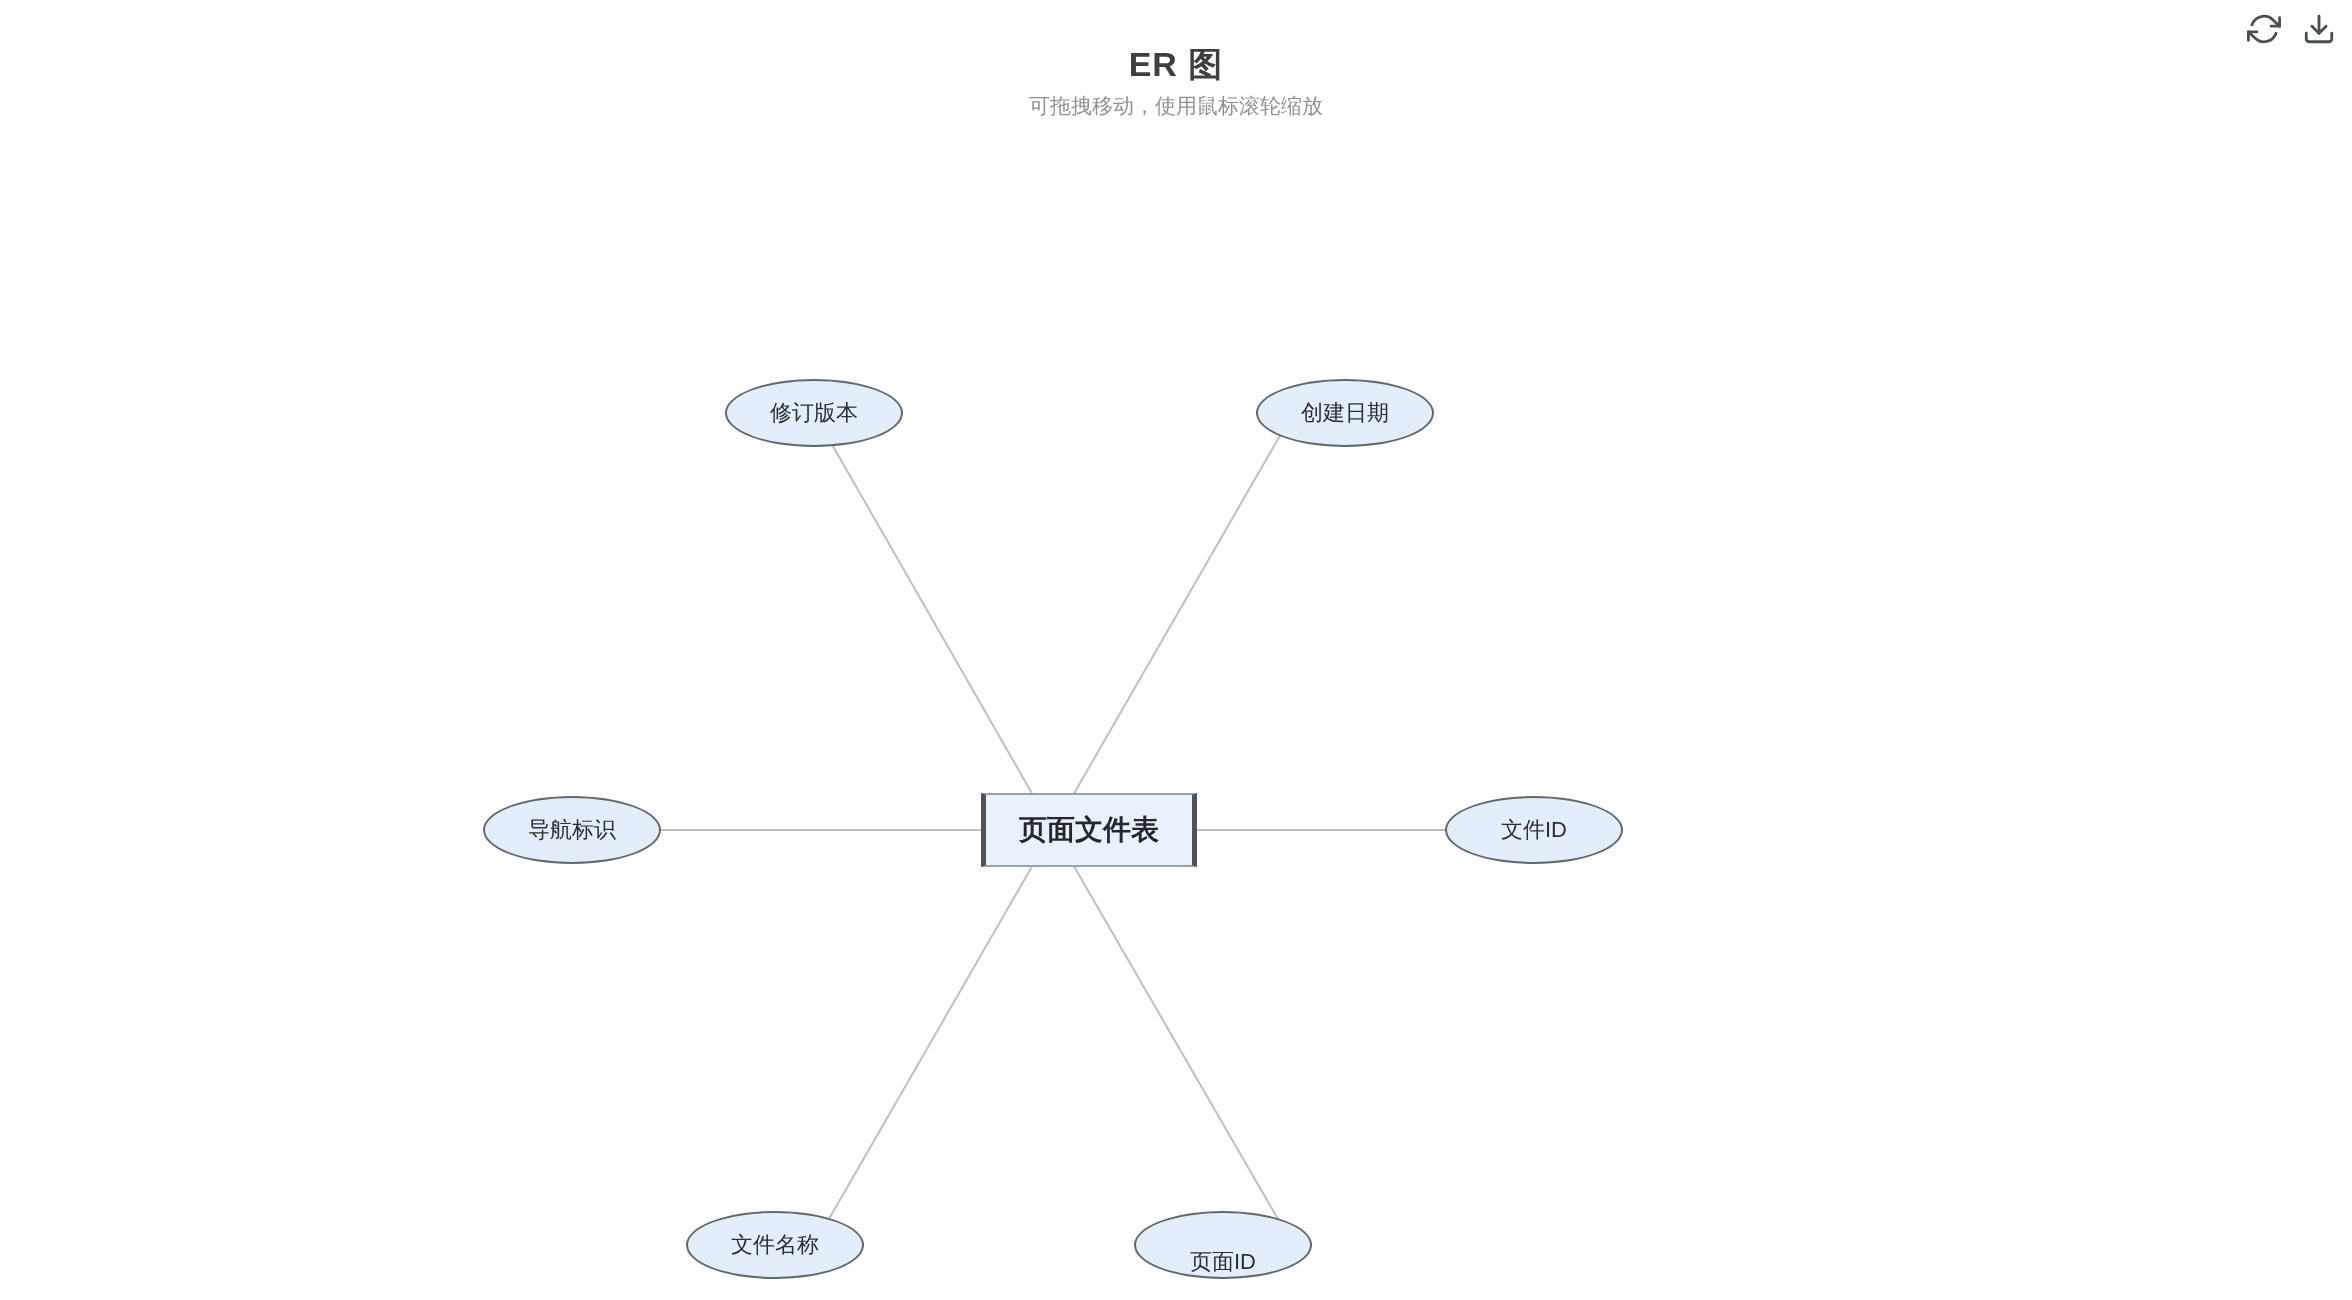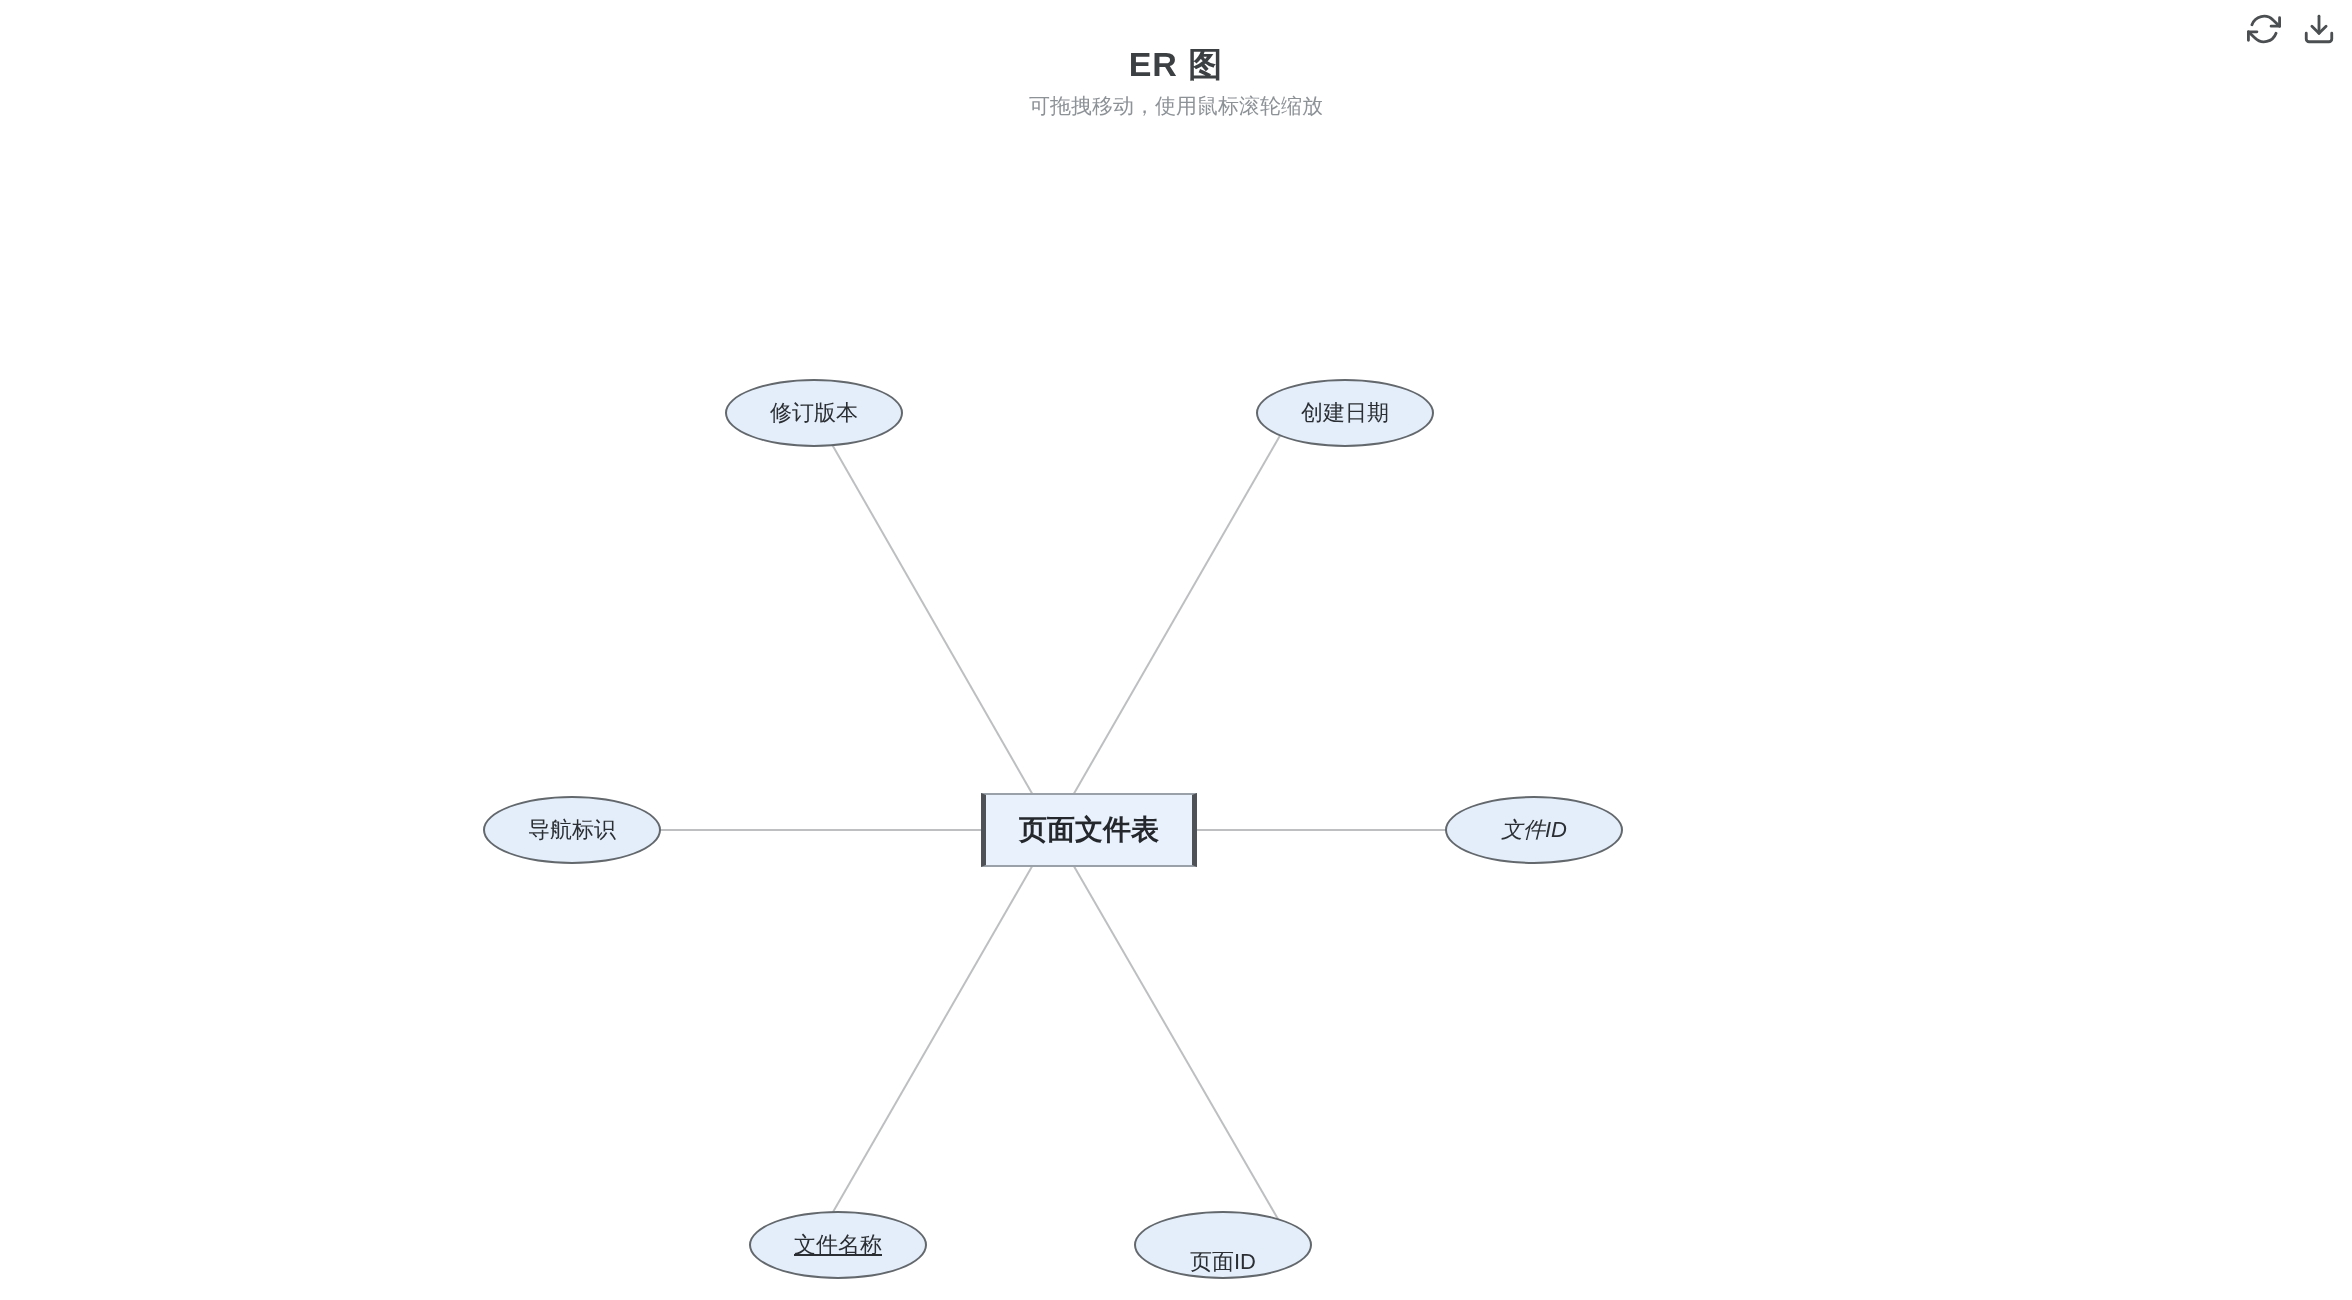--- a/index.html
+++ b/index.html
@@ -109,22 +109,22 @@
     font-weight: 700;
     color: #24282c;
     margin-left: 36px;
   }
 
   
   .n-entity    { left: 1053px; top: 830px; }
   .n-revision  { left: 814px;  top: 413px; }
   .n-date      { left: 1345px; top: 413px; text-align: center; }
   .n-nav       { left: 572px;  top: 830px; }
-  .n-fileid    { left: 1534px; top: 830px; font-style: italic; }
-  .n-filename  { left: 838px;  top: 1245px; text-decoration: underline; }
+  .n-fileid    { left: 1534px; top: 830px; }
+  .n-filename  { left: 775px;  top: 1245px; }
   .n-pageid    { left: 1223px; top: 1245px; align-items: flex-end; }
 </style>
 </head>
 <body>
 
 <div class="header">
   <div class="title">ER 图</div>
   <div class="subtitle">可拖拽移动，使用鼠标滚轮缩放</div>
 </div>
 

